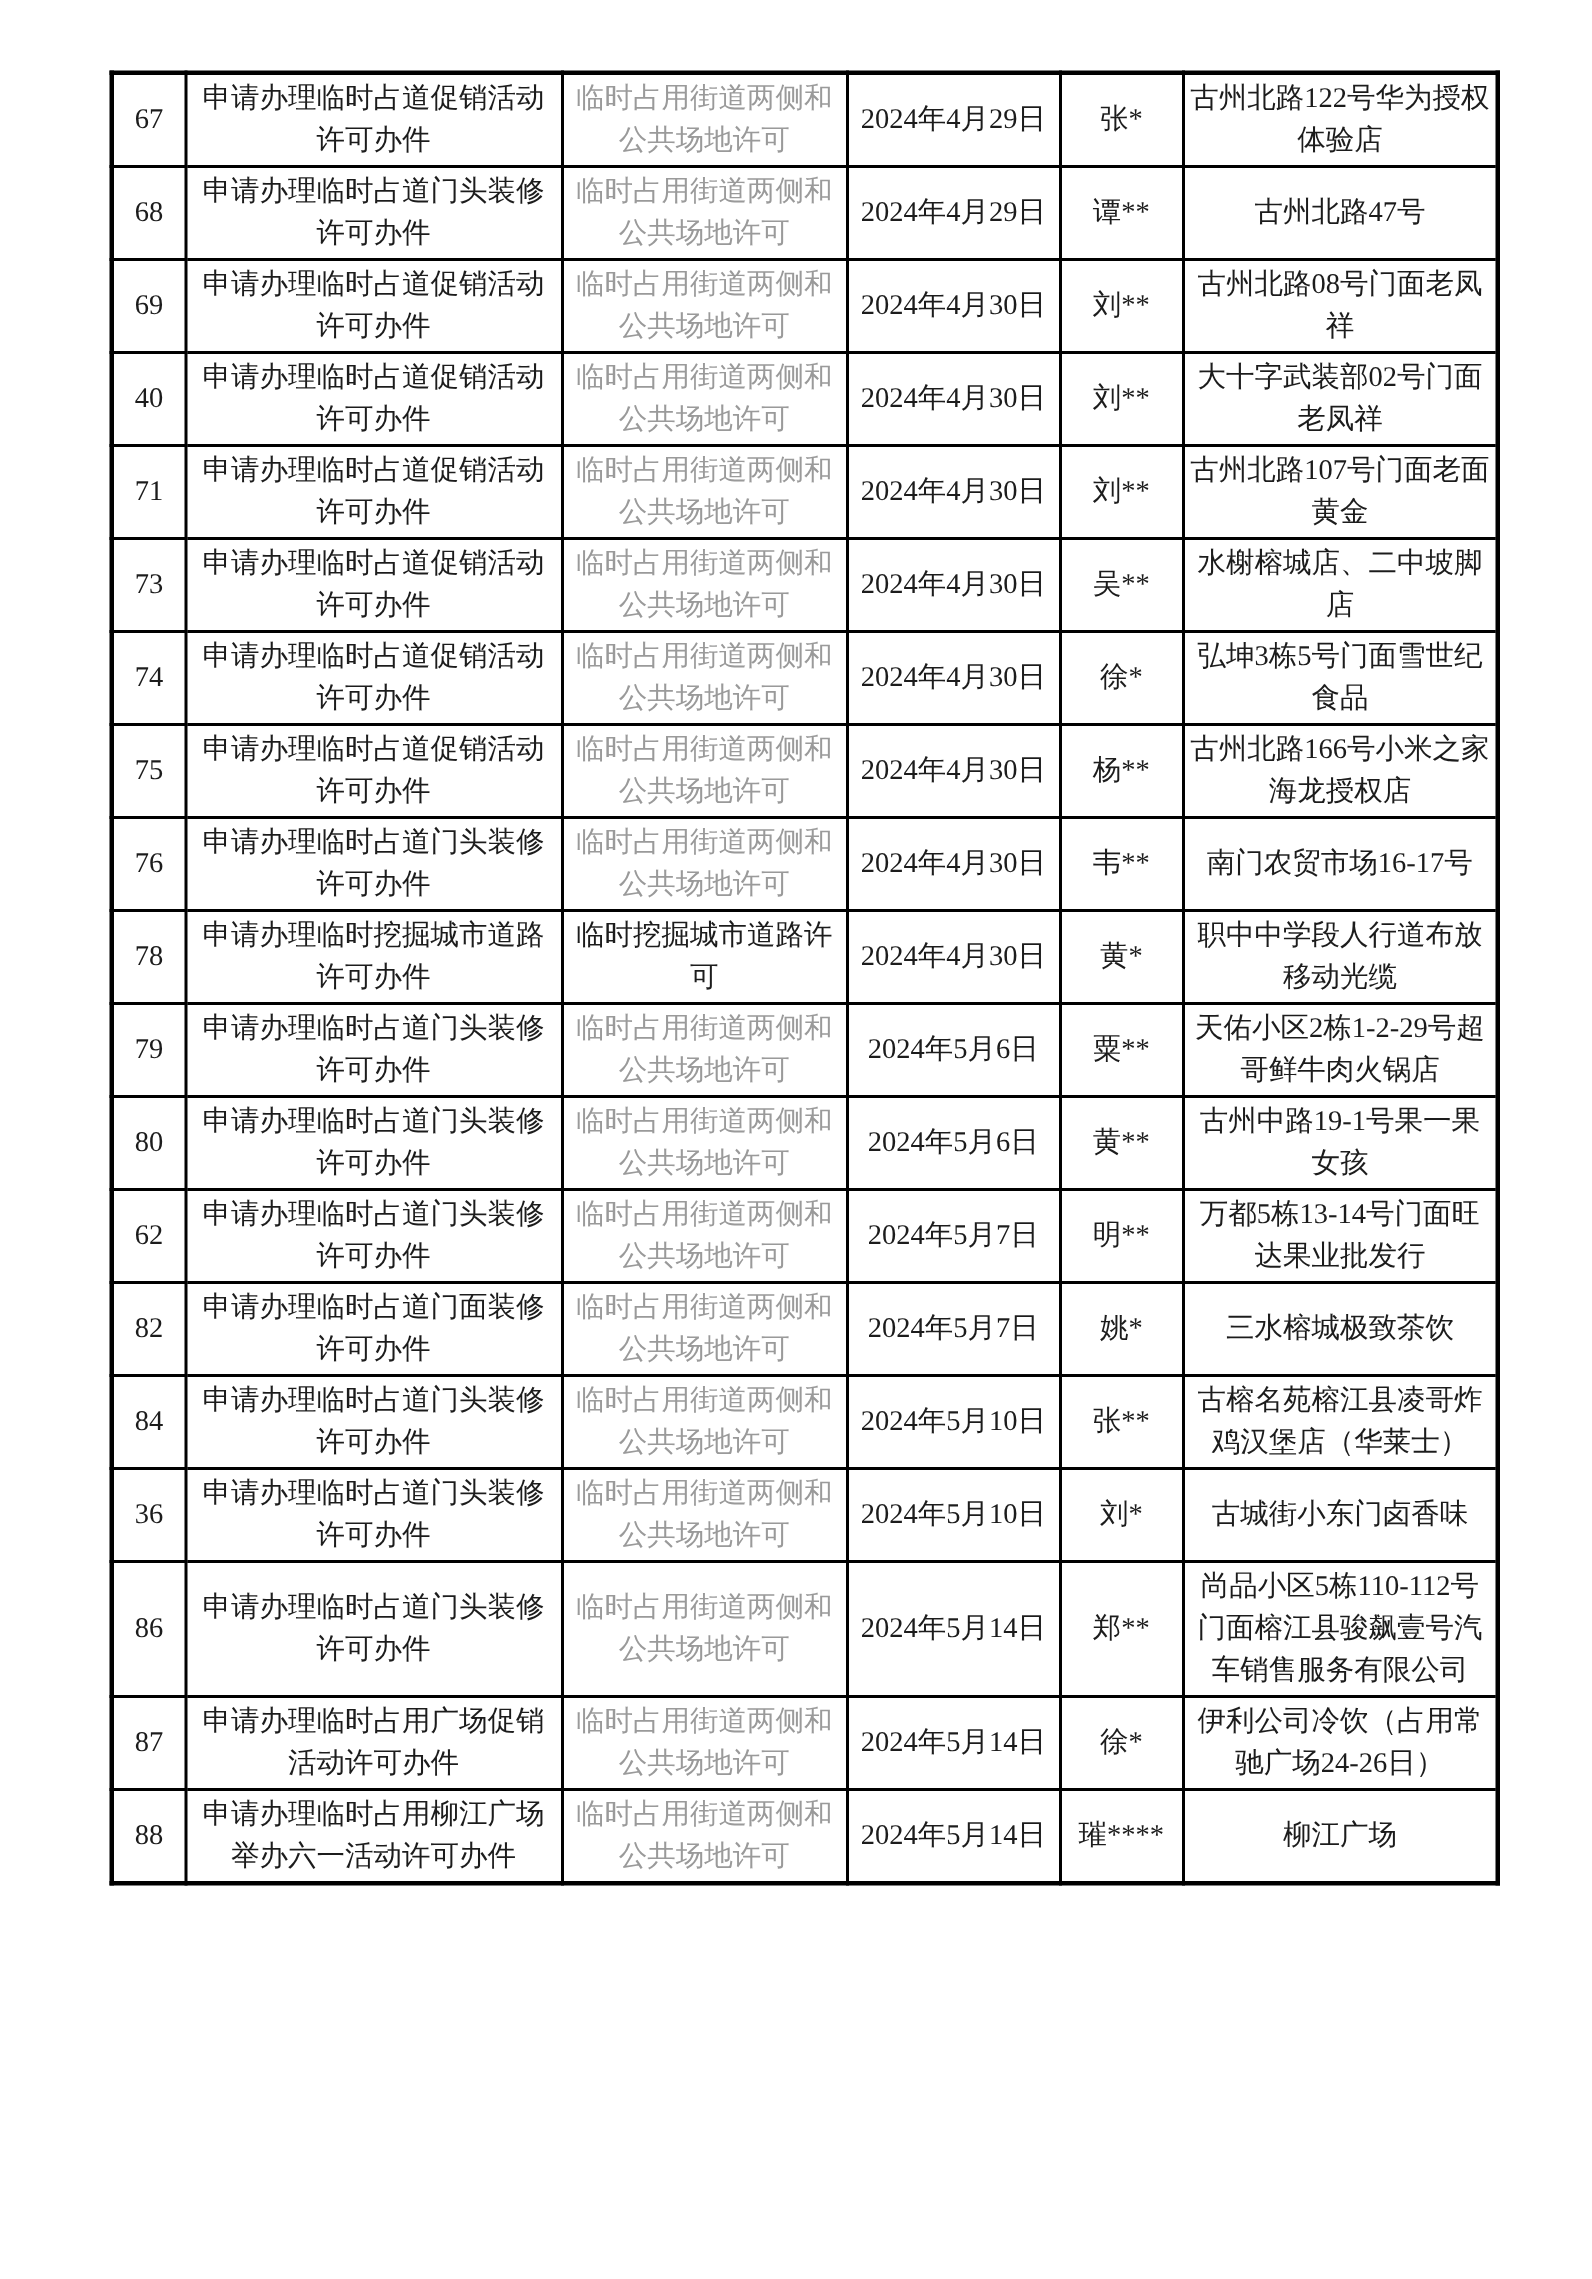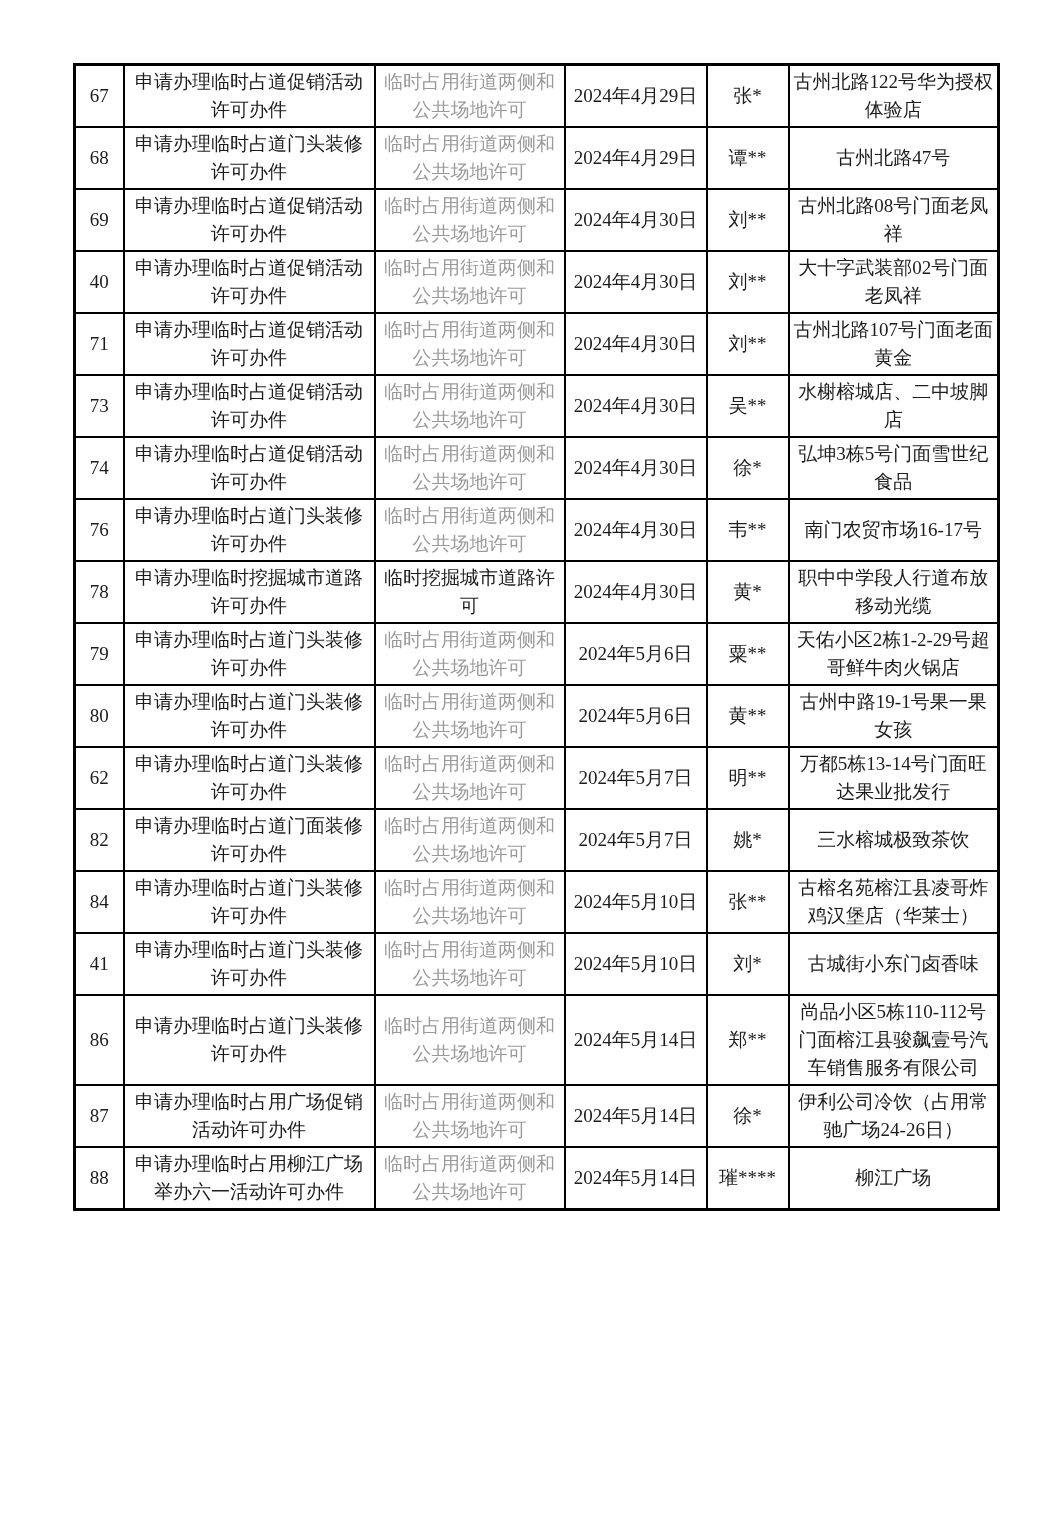--- a/index.html
+++ b/index.html
@@ -22,21 +22,21 @@
   .page{
     position:absolute;
     left:0; top:0;
     width:1061px;
     height:1519px;
     background:var(--bg);
   }
   .table-wrap{
     position:absolute;
     left:73px;
-    top:63px;
+    top:47px;
     width:924px;
   }
   table.permit-table{
     border-collapse:collapse;
     table-layout:fixed;
     width:100%;
     border:3px solid var(--border);
   }
   table.permit-table td{
     border:2px solid var(--border);
@@ -124,20 +124,28 @@
   </tr>
           <tr>
     <td class="c-no">74</td>
     <td class="c-item">申请办理临时占道促销活动许可办件</td>
     <td class="c-permit muted">临时占用街道两侧和公共场地许可</td>
     <td class="c-date">2024年4月30日</td>
     <td class="c-name">徐*</td>
     <td class="c-addr">弘坤3栋5号门面雪世纪食品</td>
   </tr>
           <tr>
+    <td class="c-no">75</td>
+    <td class="c-item">申请办理临时占道促销活动许可办件</td>
+    <td class="c-permit muted">临时占用街道两侧和公共场地许可</td>
+    <td class="c-date">2024年4月30日</td>
+    <td class="c-name">杨**</td>
+    <td class="c-addr">古州北路166号小米之家海龙授权店</td>
+  </tr>
+          <tr>
     <td class="c-no">76</td>
     <td class="c-item">申请办理临时占道门头装修许可办件</td>
     <td class="c-permit muted">临时占用街道两侧和公共场地许可</td>
     <td class="c-date">2024年4月30日</td>
     <td class="c-name">韦**</td>
     <td class="c-addr">南门农贸市场16-17号</td>
   </tr>
           <tr>
     <td class="c-no">78</td>
     <td class="c-item">申请办理临时挖掘城市道路许可办件</td>
@@ -180,21 +188,21 @@
   </tr>
           <tr>
     <td class="c-no">84</td>
     <td class="c-item">申请办理临时占道门头装修许可办件</td>
     <td class="c-permit muted">临时占用街道两侧和公共场地许可</td>
     <td class="c-date">2024年5月10日</td>
     <td class="c-name">张**</td>
     <td class="c-addr">古榕名苑榕江县凌哥炸鸡汉堡店（华莱士）</td>
   </tr>
           <tr>
-    <td class="c-no">41</td>
+    <td class="c-no">36</td>
     <td class="c-item">申请办理临时占道门头装修许可办件</td>
     <td class="c-permit muted">临时占用街道两侧和公共场地许可</td>
     <td class="c-date">2024年5月10日</td>
     <td class="c-name">刘*</td>
     <td class="c-addr">古城街小东门卤香味</td>
   </tr>
           <tr>
     <td class="c-no">86</td>
     <td class="c-item">申请办理临时占道门头装修许可办件</td>
     <td class="c-permit muted">临时占用街道两侧和公共场地许可</td>

